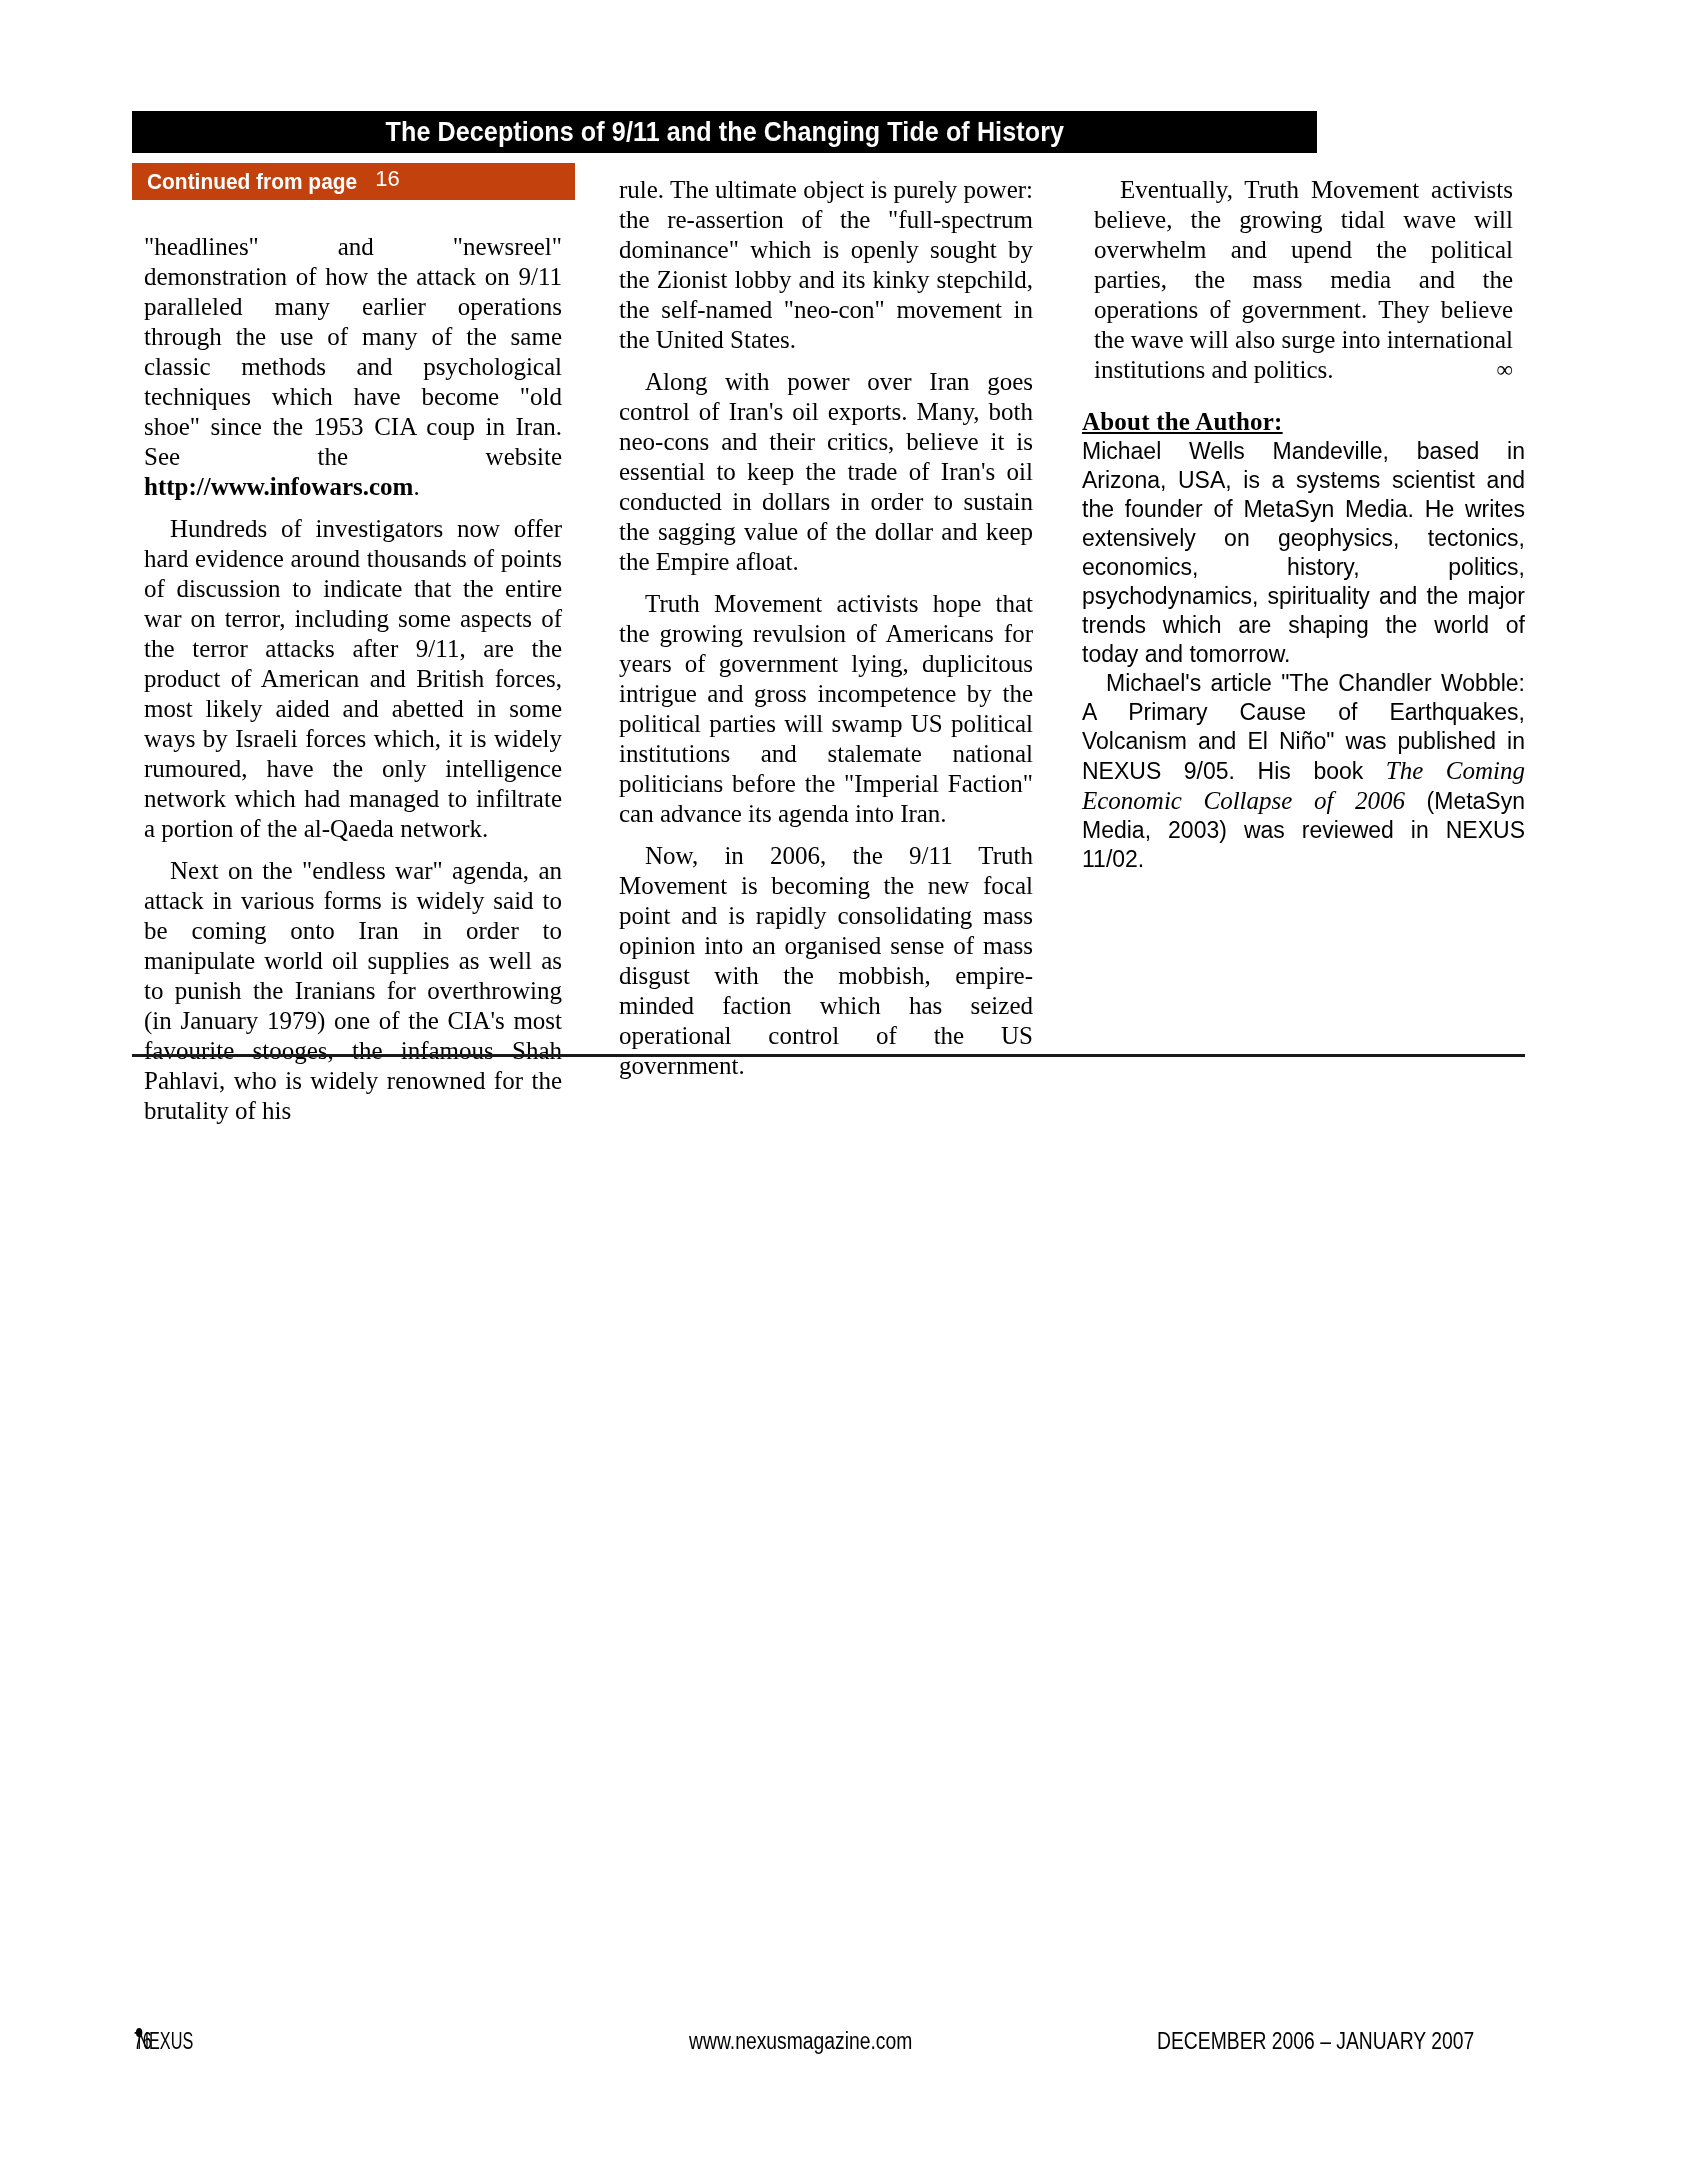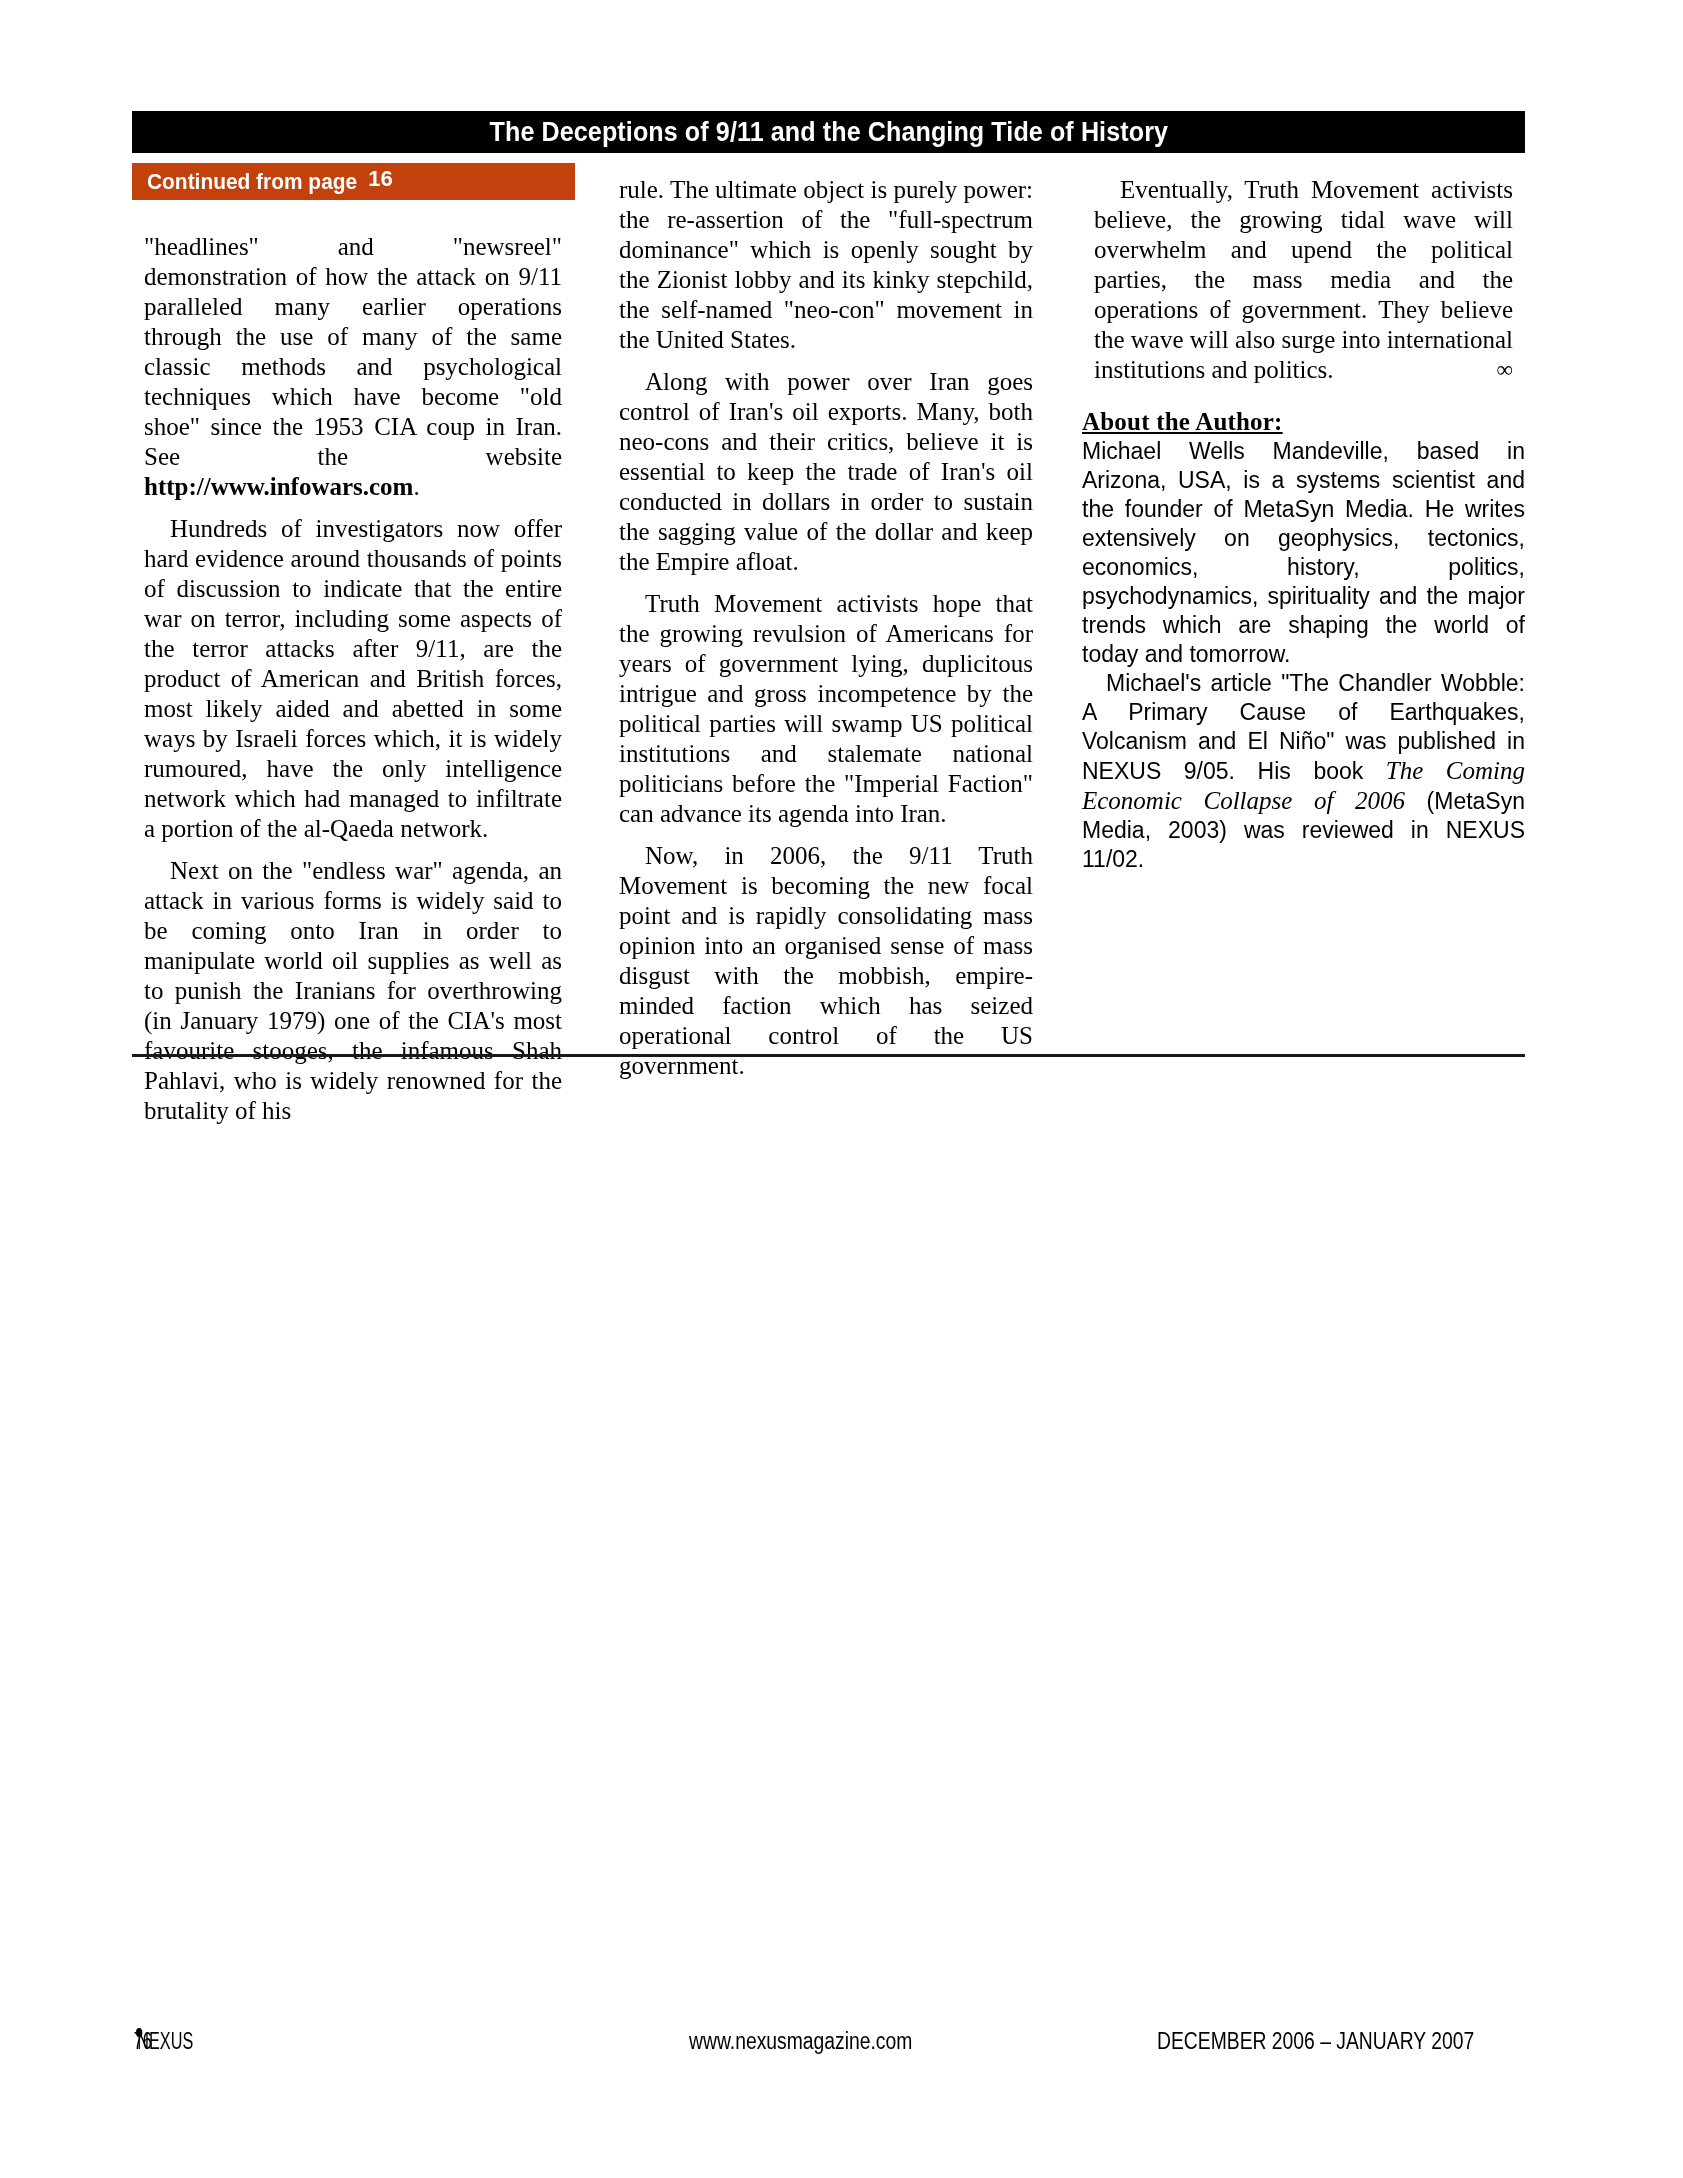--- a/index.html
+++ b/index.html
@@ -15,21 +15,21 @@
     box-sizing: border-box;
     font-family: "Liberation Serif", serif;
     overflow: hidden;
   }
 
   
   .header-bar {
     position: absolute;
     left: 132px;
     top: 111px;
-    width: 1393px;
+    width: 1185px;
     height: 42px;
     background: #000000;
     color: #ffffff;
     display: flex;
     align-items: center;
     justify-content: center;
   }
   .header-bar .title {
     font-family: "Liberation Sans", sans-serif;
     font-weight: bold;
@@ -55,23 +55,23 @@
   }
   .continued-badge .cf-label {
     font-family: "Liberation Sans", sans-serif;
     font-weight: bold;
     font-size: 22px;
     transform: scaleX(0.95);
     transform-origin: left center;
   }
   .continued-badge .cf-page {
     font-family: "Liberation Sans", sans-serif;
-    font-weight: bold;
+    font-weight: normal;
     font-size: 22px;
-    margin-left: 0;
+    margin-left: 7px;
     position: relative;
     top: -3px;
   }
 
   
   .col {
     position: absolute;
     top: 0;
     font-size: 25px;
     line-height: 30px;

